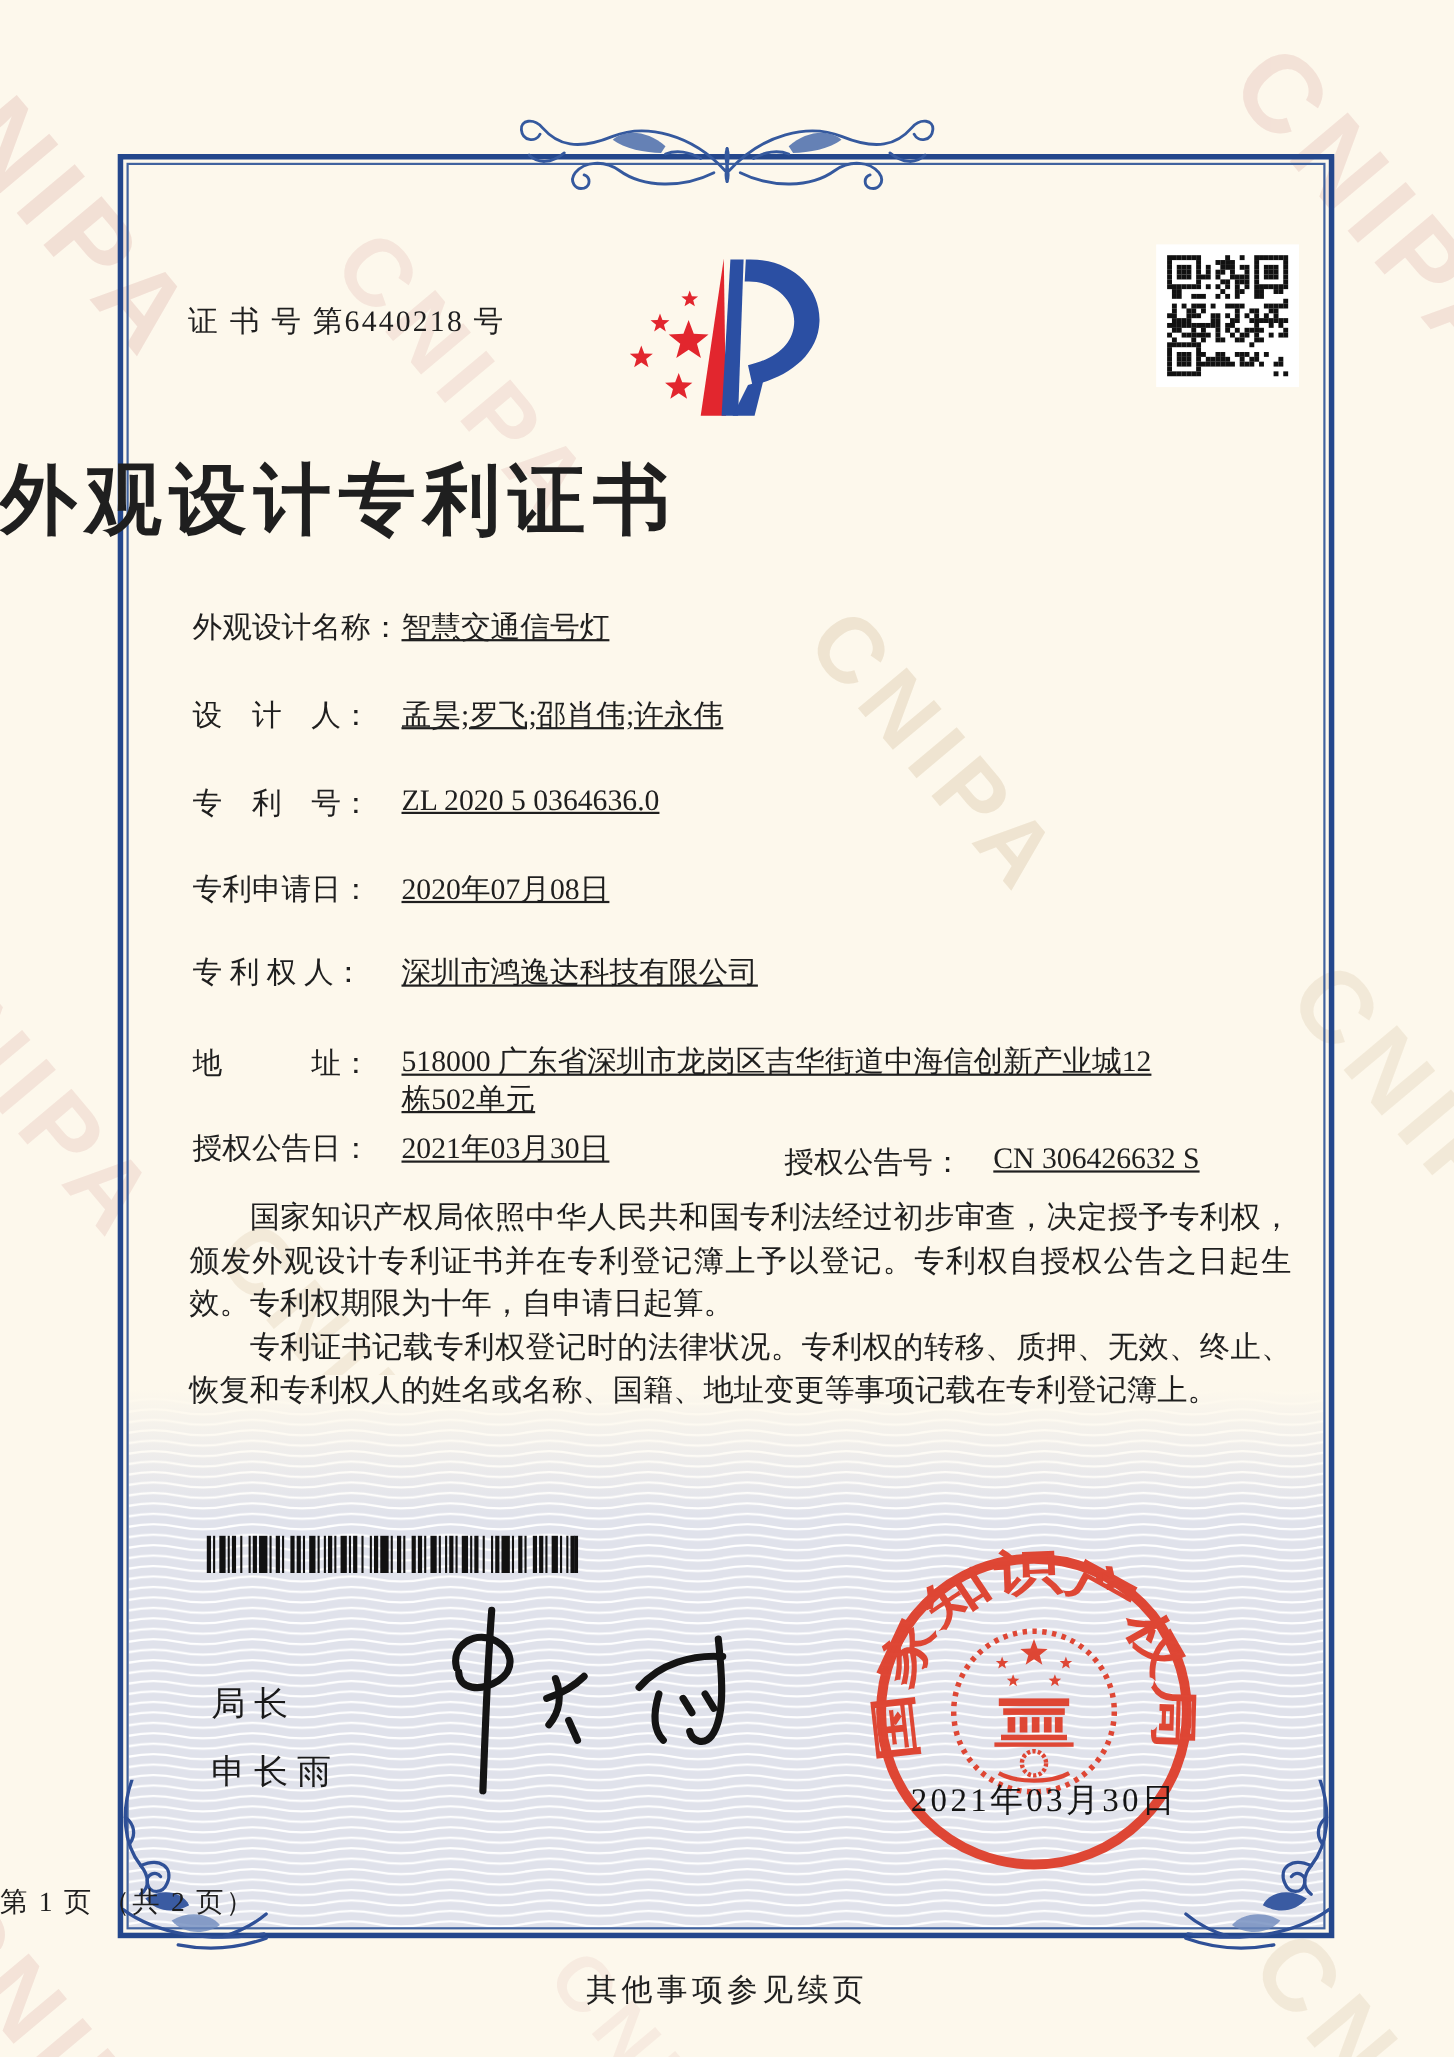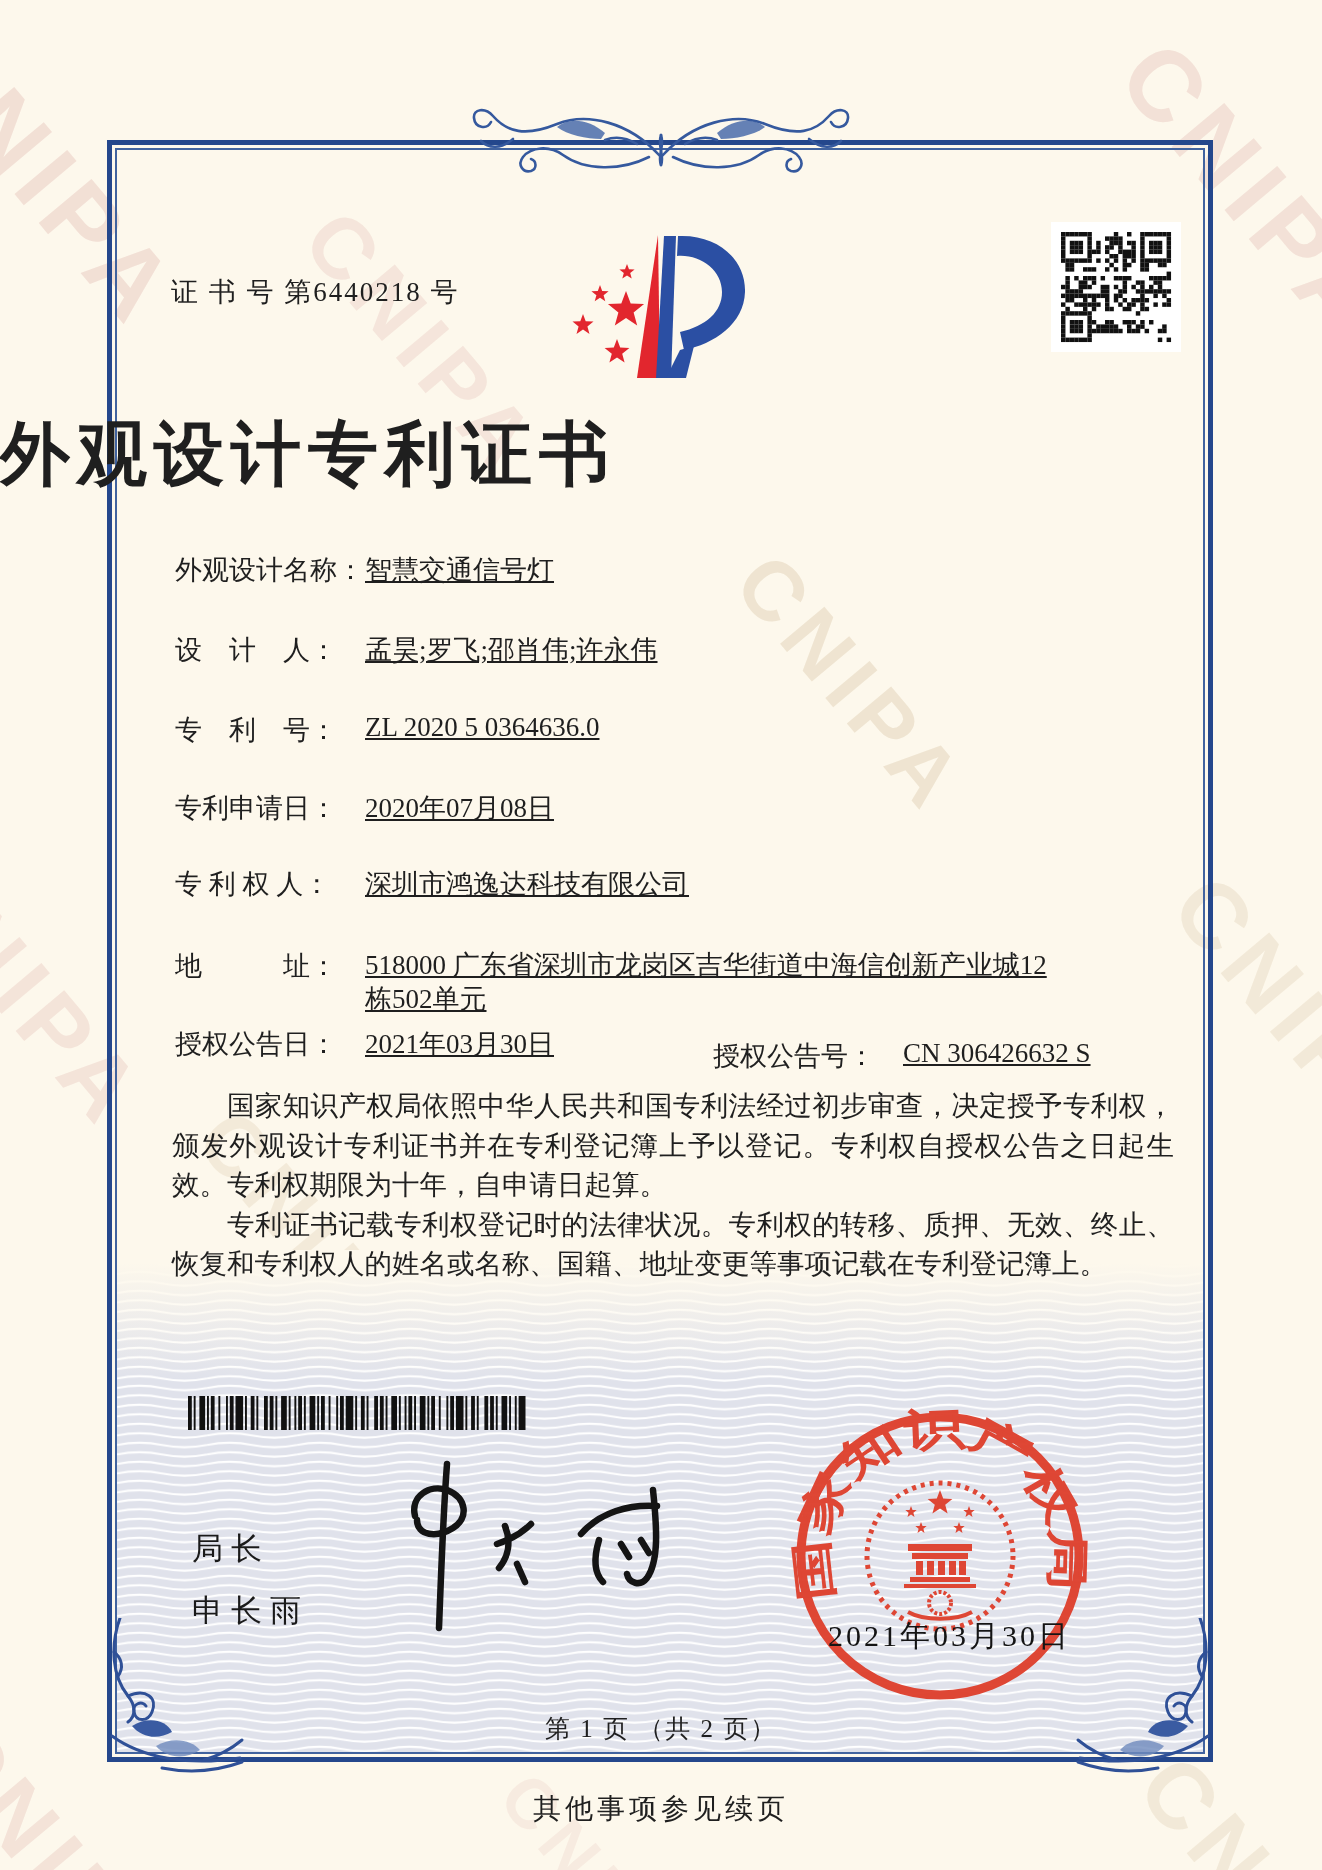--- a/index.html
+++ b/index.html
@@ -37,21 +37,21 @@
   .pair2{position:absolute; left:505px; top:12px;margin-left:33px;}
   .bodytext{position:absolute; left:172px; top:1086px; width:1002px;
     font-size:27.5px; line-height:39.5px; text-align:justify;}
   .bodytext p{margin:0; text-indent:2em;}
   .barcode{position:absolute; left:186px; top:1396px;}
   .officer{position:absolute; left:192px; font-size:31px; letter-spacing:8px;
     font-family:"Liberation Sans","DejaVu Sans",sans-serif; color:#1a1a1a;}
   .sig{position:absolute; left:385px; top:1456px;}
   .seal{position:absolute; left:790px; top:1406px; mix-blend-mode:multiply; opacity:.94;}
   .sealdate{position:absolute; left:828px; top:1616px; font-size:30px; letter-spacing:3px; color:#141414; z-index:6;}
-  .pagenum{position:absolute; left:0; top:1712px; width:1322px; text-align:center; font-size:25px; letter-spacing:2px;}
+  .pagenum{position:absolute; left:0; top:1712px; width:1322px; font-size:25px; letter-spacing:2px;}
   .note{position:absolute; left:0; top:1790px; width:1322px; text-align:center; font-size:28px; letter-spacing:4px;}
   .corner{position:absolute; z-index:4;}
 </style>
 </head>
 <body>
 
 <div class="page">
 
   <div class="wm" style="left:-25px; top:4px;   font-size:100px; opacity:.85;">CNIPA</div>
   <div class="wm" style="left:360px; top:192px; font-size:86px;  opacity:.65;">CNIPA</div>

